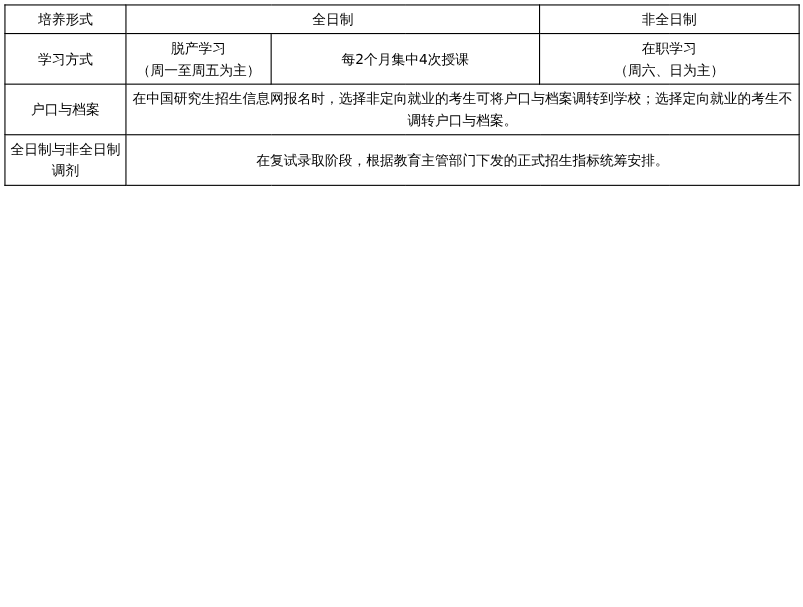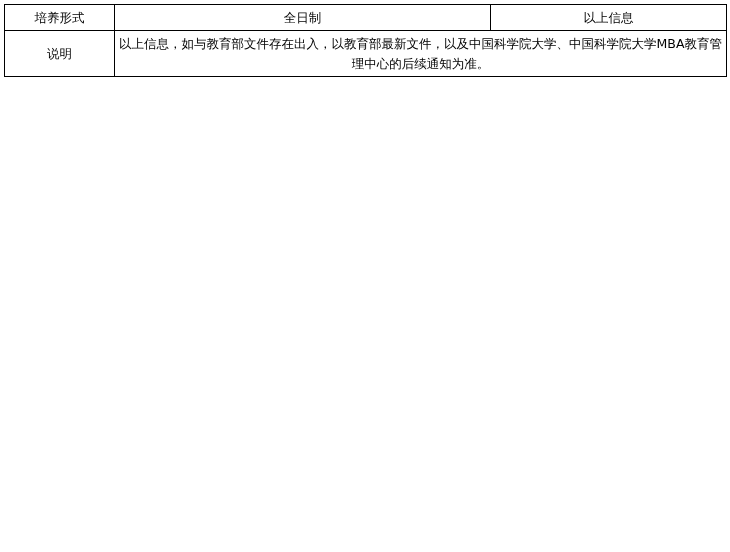--- a/index.html
+++ b/index.html
@@ -60,21 +60,37 @@
       <col style="width:132px">
       <col style="width:122px">
       <col style="width:122px">
       <col style="width:118px">
       <col style="width:118px">
     </colgroup>
     <tbody>
         <tr>
           <td class="label">培养形式</td>
           <td colspan="3">全日制</td>
-          <td colspan="2">以上信息</td>
+          <td colspan="2">非全日制</td>
         </tr>
         <tr>
-          <td class="label">说明</td>
-          <td colspan="5" class="left">以上信息，如与教育部文件存在出入，以教育部最新文件，以及中国科学院大学、中国科学院大学MBA教育管理中心的后续通知为准。</td>
+          <td class="label">学习方式</td>
+          <td>
+            <span class="cellline">脱产学习</span>
+            <span class="cellline">（周一至周五为主）</span>
+          </td>
+          <td colspan="2">每2个月集中4次授课</td>
+          <td colspan="2">
+            <span class="cellline">在职学习</span>
+            <span class="cellline">（周六、日为主）</span>
+          </td>
+        </tr>
+        <tr>
+          <td class="label">户口与档案</td>
+          <td colspan="5" class="left">在中国研究生招生信息网报名时，选择非定向就业的考生可将户口与档案调转到学校；选择定向就业的考生不调转户口与档案。</td>
+        </tr>
+        <tr>
+          <td class="label tall-label">全日制与非全日制调剂</td>
+          <td colspan="5" class="left">在复试录取阶段，根据教育主管部门下发的正式招生指标统筹安排。</td>
         </tr>
       </tbody>
   </table>
 </div>
 
 </body></html>

